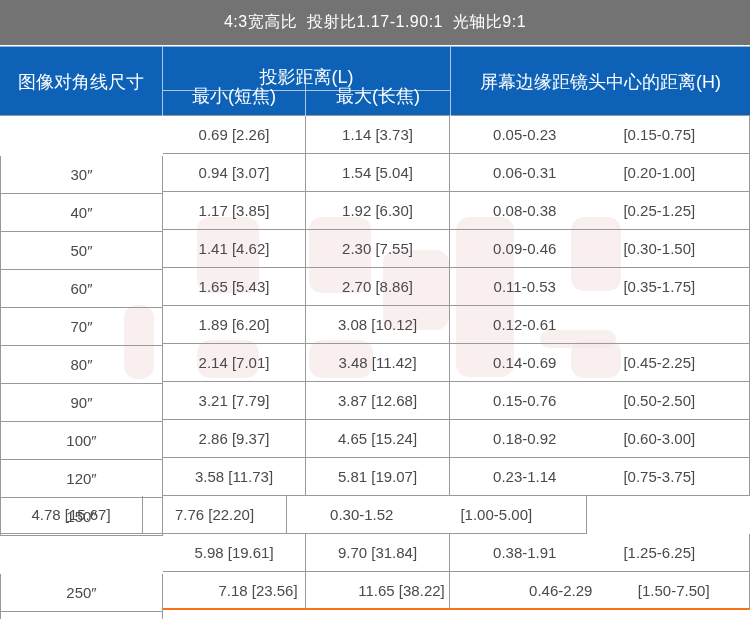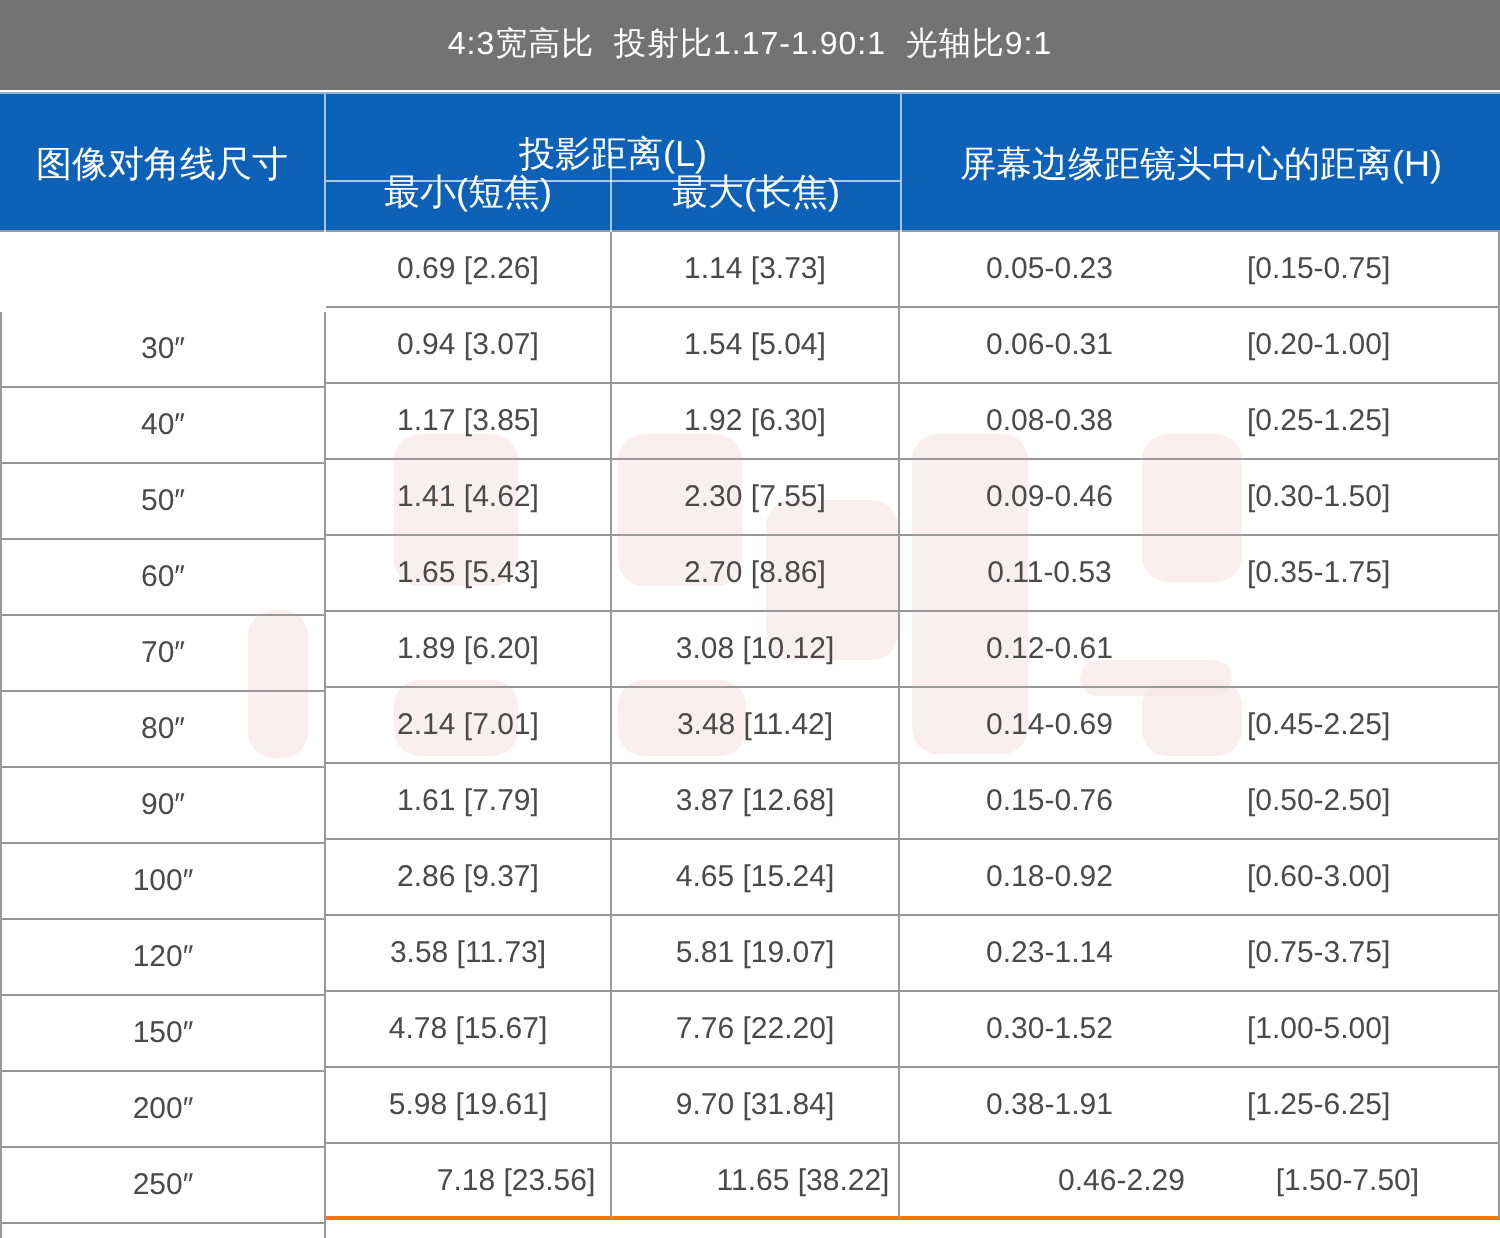--- a/index.html
+++ b/index.html
@@ -139,21 +139,21 @@
         <div class="td td-size">90″</div>
         <div class="td td-min">2.14 [7.01]</div>
         <div class="td td-max">3.48 [11.42]</div>
         <div class="td td-h">
           <span class="hm">0.14-0.69</span>
           <span class="hf">[0.45-2.25]</span>
         </div>
       </div>
       <div class="trow">
         <div class="td td-size">100″</div>
-        <div class="td td-min">1.61 [7.79]</div>
+        <div class="td td-min">3.21 [7.79]</div>
         <div class="td td-max">3.87 [12.68]</div>
         <div class="td td-h">
           <span class="hm">0.15-0.76</span>
           <span class="hf">[0.50-2.50]</span>
         </div>
       </div>
       <div class="trow">
         <div class="td td-size">120″</div>
         <div class="td td-min">2.86 [9.37]</div>
         <div class="td td-max">4.65 [15.24]</div>
@@ -165,21 +165,20 @@
       <div class="trow">
         <div class="td td-size">150″</div>
         <div class="td td-min">3.58 [11.73]</div>
         <div class="td td-max">5.81 [19.07]</div>
         <div class="td td-h">
           <span class="hm">0.23-1.14</span>
           <span class="hf">[0.75-3.75]</span>
         </div>
       </div>
       <div class="trow">
-        <div class="td td-size">200″</div>
         <div class="td td-min">4.78 [15.67]</div>
         <div class="td td-max">7.76 [22.20]</div>
         <div class="td td-h">
           <span class="hm">0.30-1.52</span>
           <span class="hf">[1.00-5.00]</span>
         </div>
       </div>
       <div class="trow">
         <div class="td td-size">250″</div>
         <div class="td td-min">5.98 [19.61]</div>

